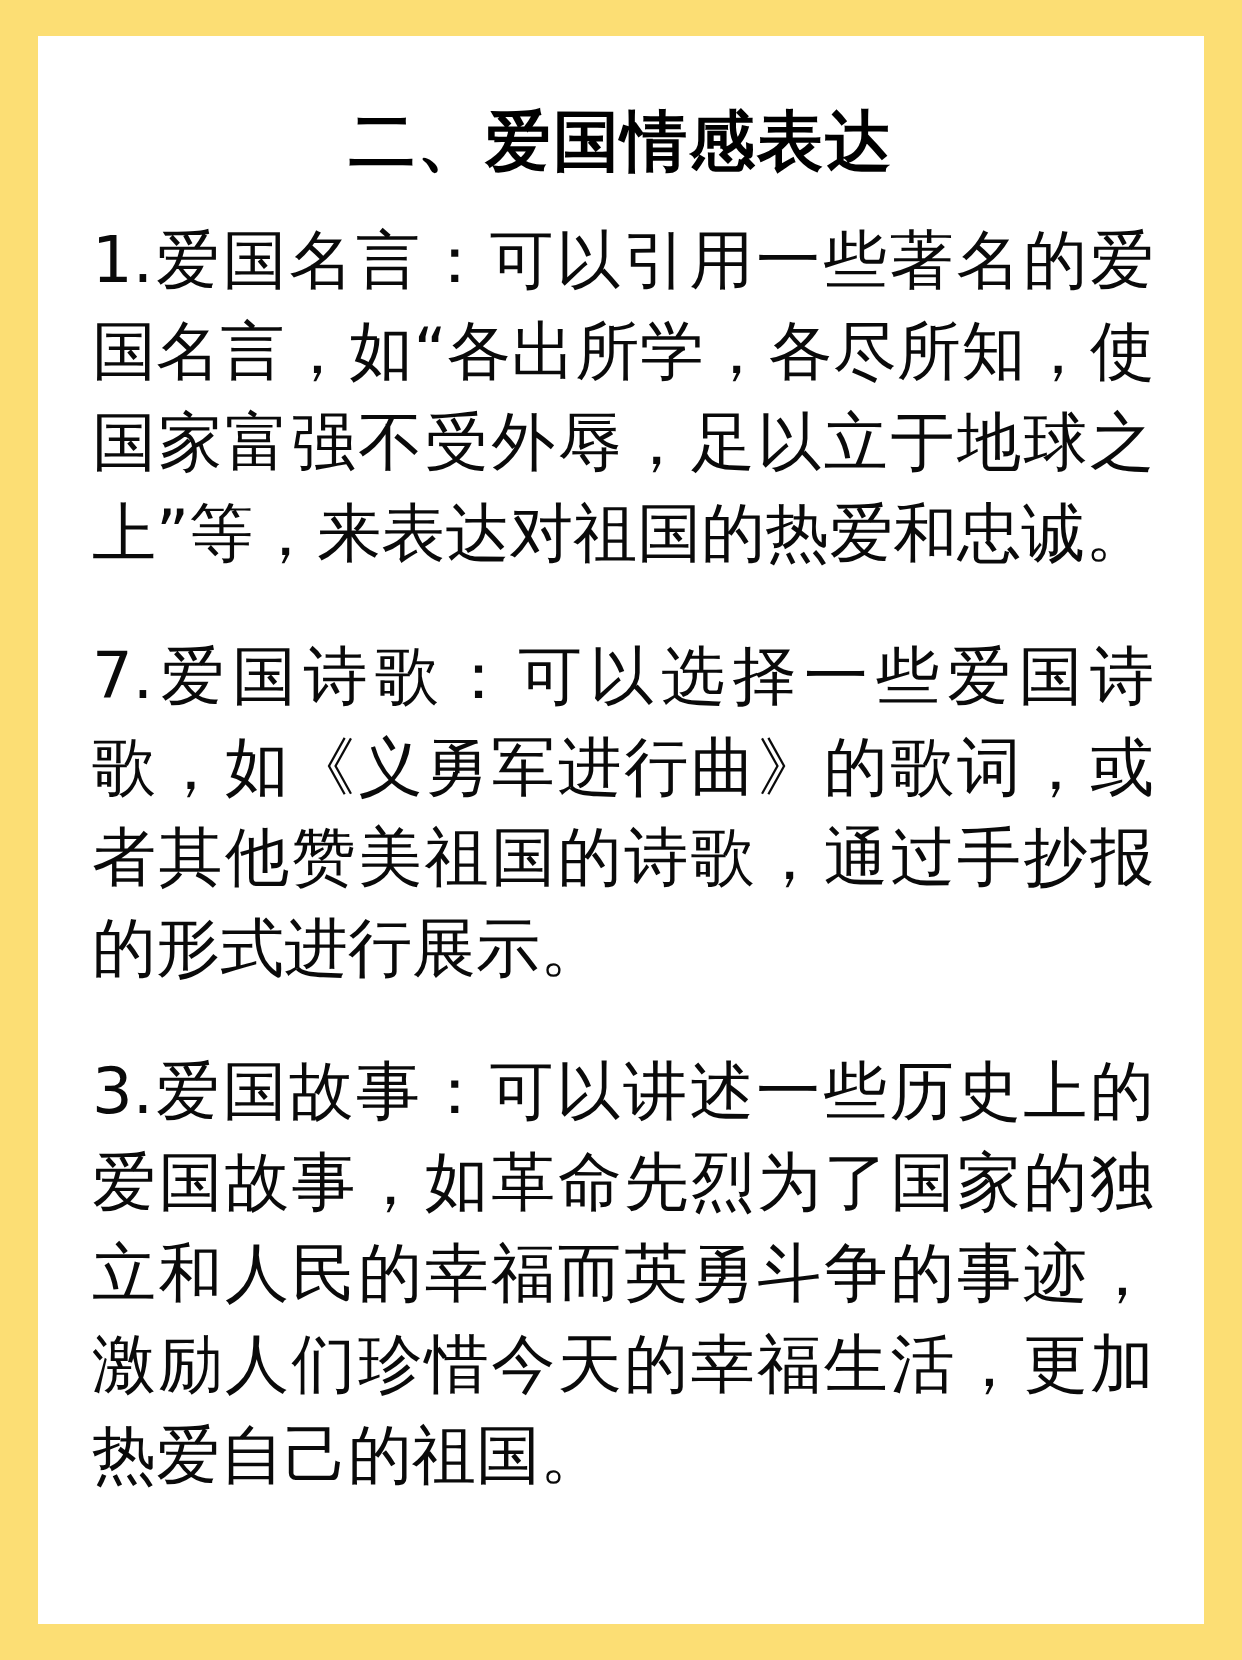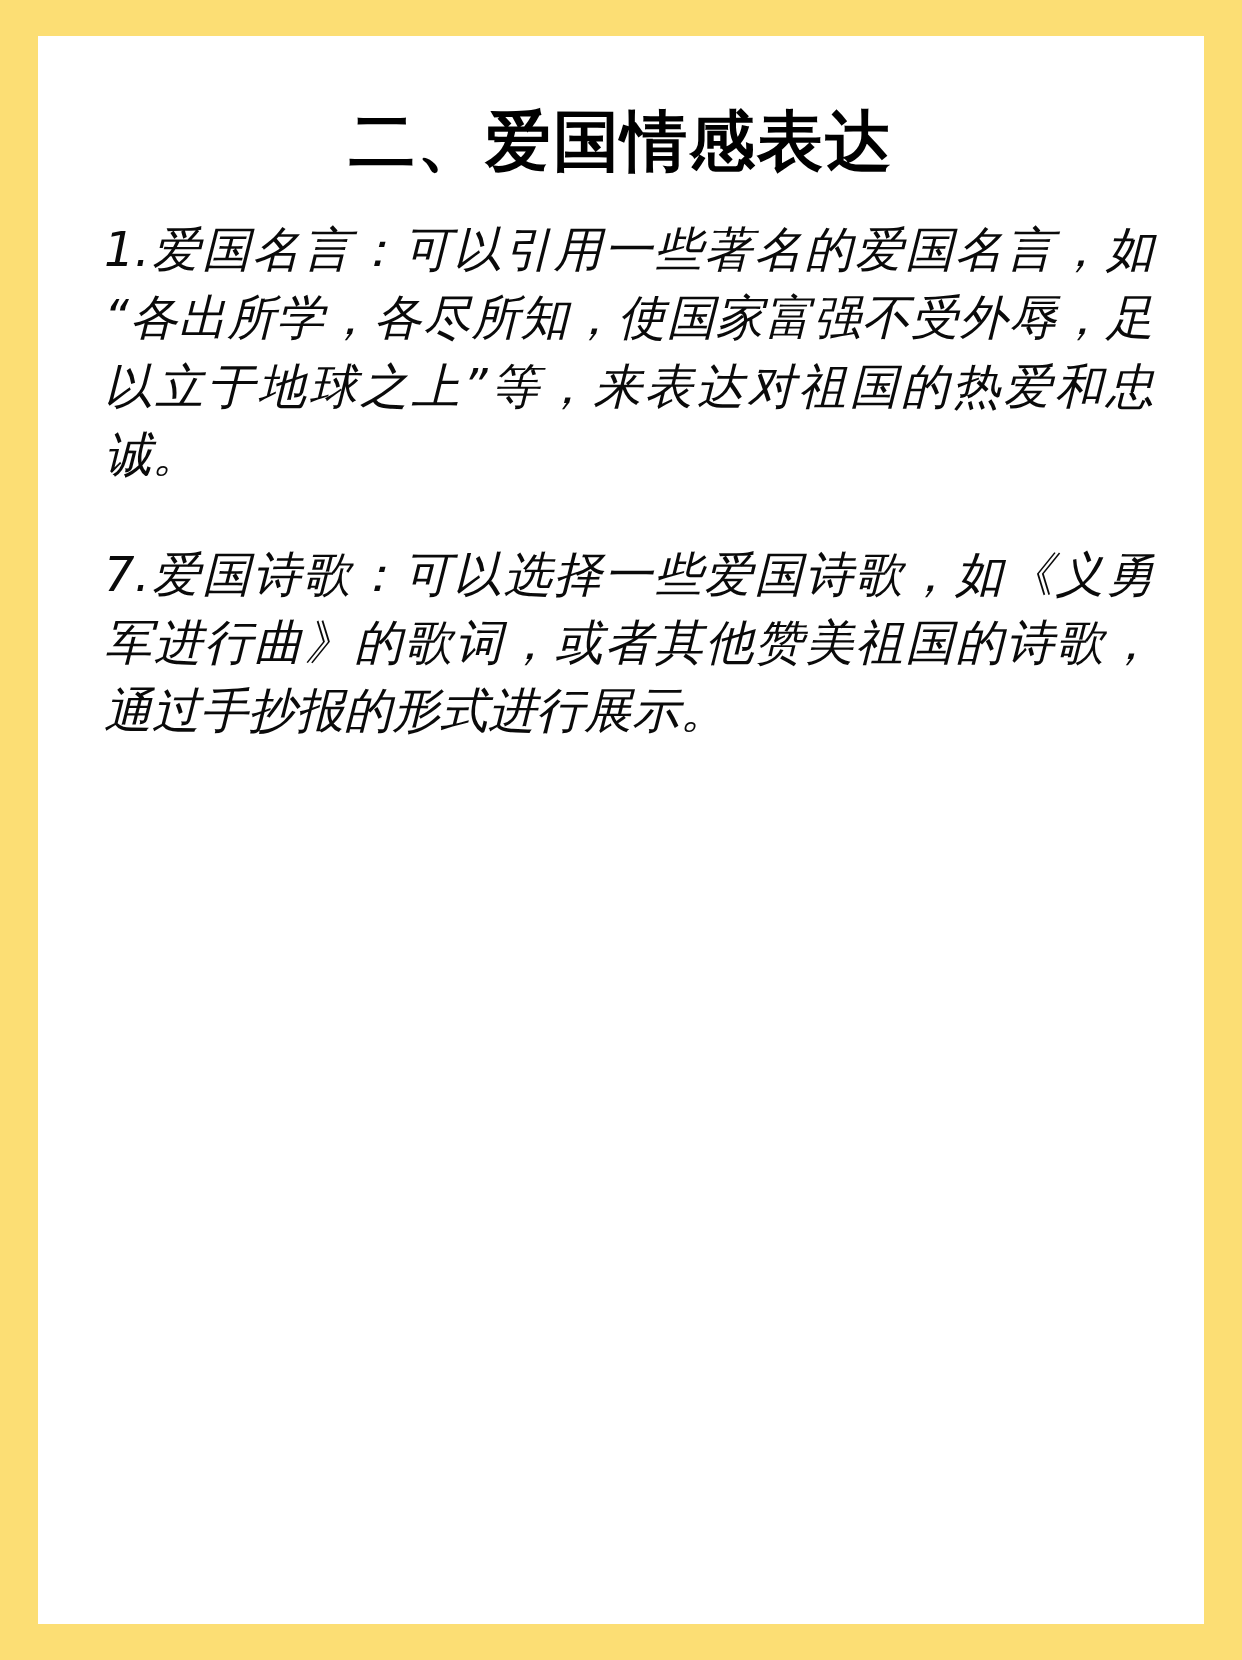--- a/index.html
+++ b/index.html
@@ -27,34 +27,34 @@
     text-align: center;
     font-size: 66px;
     font-weight: bold;
     letter-spacing: 2px;
     color: #000000;
     line-height: 1.2;
     margin: 18px 0 34px 0;
     font-family: "DejaVu Sans", "Liberation Sans", sans-serif;
   }
   .para {
-    font-size: 48px;
+    font-size: 64px;
     line-height: 1.42;
     color: #0a0a0a;
     letter-spacing: 0px;
-    margin: 0 0 52px 16px;
+    margin: 0 0 52px 4px;
     text-align: justify;
     text-justify: inter-ideograph;
     font-family: "DejaVu Sans", "Liberation Sans", sans-serif;
-    font-style: italic;
   }
   .para:last-child {
     margin-bottom: 0;
   }
 </style>
 </head>
 <body>
 
 <div class="page">
   <h1 class="doc-title">二、爱国情感表达</h1>
   <p class="para">1.爱国名言：可以引用一些著名的爱国名言，如“各出所学，各尽所知，使国家富强不受外辱，足以立于地球之上”等，来表达对祖国的热爱和忠诚。</p>
   <p class="para">7.爱国诗歌：可以选择一些爱国诗歌，如《义勇军进行曲》的歌词，或者其他赞美祖国的诗歌，通过手抄报的形式进行展示。</p>
+  <p class="para">3.爱国故事：可以讲述一些历史上的爱国故事，如革命先烈为了国家的独立和人民的幸福而英勇斗争的事迹，激励人们珍惜今天的幸福生活，更加热爱自己的祖国。</p>
 </div>
 
 </body></html>

